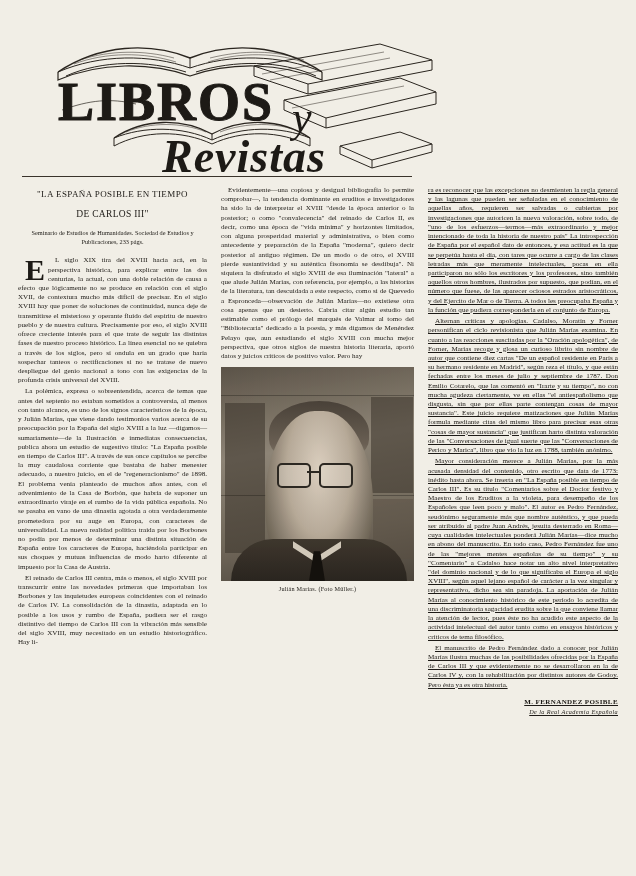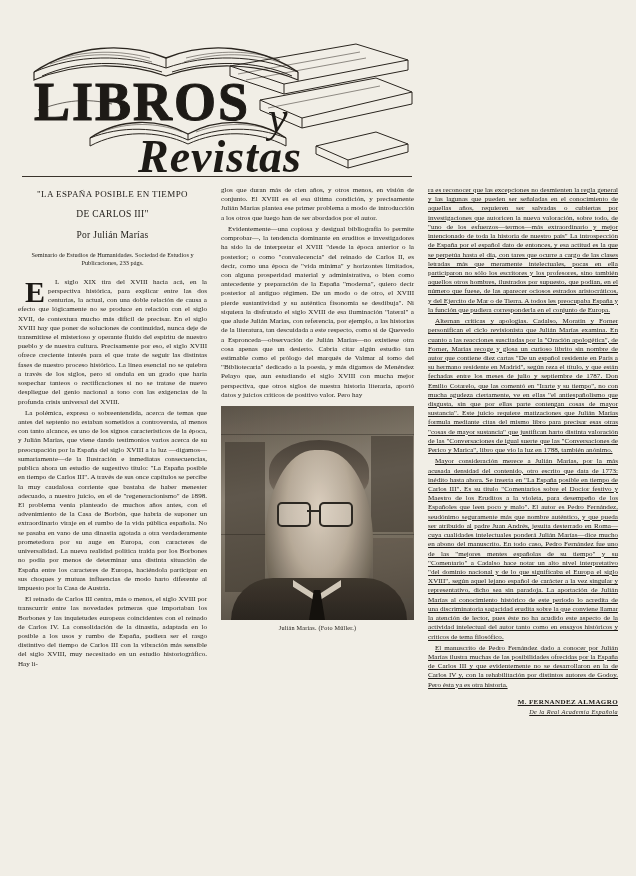--- a/index.html
+++ b/index.html
@@ -13,21 +13,21 @@
     font-family: "Liberation Serif", serif;
     color: #1d1a16;
     overflow: hidden;
   }
   .page {
     position: relative;
     width: 636px;
     height: 876px;
     background: #f1eee6;
     box-sizing: border-box;
-    padding: 14px 18px 10px 8px;
+    padding: 14px 18px 10px 32px;
   }
   
   .masthead {
     position: relative;
     width: 404px;
     height: 174px;
     margin-left: 8px;
     overflow: hidden;
   }
   .masthead .bookart {
@@ -295,31 +295,29 @@
     </svg>
   </div>
   <div class="mast-rule"></div>
 
   <div class="columns">
 
     <div class="col col1">
       <div class="title-block">
         <div class="t1">"LA ESPAÑA POSIBLE EN TIEMPO</div>
         <div class="t2">DE CARLOS III"</div>
-        <div class="t2">Por Julián Marías</div>
       </div>
       <div class="credit">Seminario de Estudios de Humanidades. Sociedad de Estudios y Publicaciones, 233 págs.</div>
 
       <p class="dropcap-para"><span class="dropcap">E</span><span>L siglo XIX tira del XVIII hacia acá, en la perspectiva histórica, para explicar entre las dos centurias, la actual, con una doble relación de causa a efecto que lógicamente no se produce en relación con el siglo XVII, de contextura mucho más difícil de precisar. En el siglo XVIII hay que poner de soluciones de continuidad, nunca deje de transmitirse el misterioso y operante fluido del espíritu de nuestro pueblo y de nuestra cultura. Precisamente por eso, el siglo XVIII ofrece creciente interés para el que trate de seguir las distintas fases de nuestro proceso histórico. La línea esencial no se quiebra a través de los siglos, pero sí ondula en un grado que haría sospechar tanteos o rectificaciones si no se tratase de nuevo despliegue del genio nacional a tono con las exigencias de la profunda crisis universal del XVIII.</span></p>
       <p>La polémica, expresa o sobreentendida, acerca de temas que antes del septenio no estaban sometidos a controversia, al menos con tanto alcance, es uno de los signos característicos de la época, y Julián Marías, que viene dando testimonios varios acerca de su preocupación por la España del siglo XVIII a la luz —digamos— sumariamente—de la Ilustración e inmediatas consecuencias, publica ahora un estudio de sugestivo título: "La España posible en tiempo de Carlos III". A través de sus once capítulos se percibe la muy caudalosa corriente que bastaba de haber menester adecuado, a nuestro juicio, en el de "regeneracionismo" de 1898. El problema venía planteado de muchos años antes, con el advenimiento de la Casa de Borbón, que habría de suponer un extraordinario viraje en el rumbo de la vida pública española. No se pasaba en vano de una dinastía agotada a otra verdaderamente prometedora por su auge en Europa, con caracteres de universalidad. La nueva realidad política traída por los Borbones no podía por menos de determinar una distinta situación de España entre los caracteres de Europa, haciéndola participar en sus choques y mutuas influencias de modo harto diferente al impuesto por la Casa de Austria.</p>
       <p>El reinado de Carlos III centra, más o menos, el siglo XVIII por transcurrir entre las novedades primeras que importaban los Borbones y las inquietudes europeas coincidentes con el reinado de Carlos IV. La consolidación de la dinastía, adaptada en lo posible a los usos y rumbo de España, pudiera ser el rasgo distintivo del tiempo de Carlos III con la vibración más sensible del siglo XVIII, muy necesitado en un estudio historiográfico. Hay li-</p>
     </div>
 
     <div class="col col2">
-      <p class="noind">glos que duran más de cien años, y otros menos, en visión de conjunto. El XVIII es el esa última condición, y precisamente Julián Marías plantea ese primer problema a modo de introducción a los otros que luego han de ser abordados por el autor.</p>
       <p>Evidentemente—una copiosa y desigual bibliografía lo permite comprobar—, la tendencia dominante en eruditos e investigadores ha sido la de interpretar el XVIII "desde la época anterior o la posterior; o como "convalecencia" del reinado de Carlos II, es decir, como una época de "vida mínima" y horizontes limitados, con alguna prosperidad material y administrativa, o bien como antecedente y preparación de la España "moderna", quiero decir posterior al antiguo régimen. De un modo o de otro, el XVIII pierde sustantividad y su auténtica fisonomía se desdibuja". Ni siquiera la disfrutado el siglo XVIII de esa iluminación "lateral" a que alude Julián Marías, con referencia, por ejemplo, a las historias de la literatura, tan descuidada a este respecto, como si de Quevedo a Espronceda—observación de Julián Marías—no existiese otra cosa apenas que un desierto. Cabría citar algún estudio tan estimable como el prólogo del marqués de Valmar al tomo del "Bibliotecaria" dedicado a la poesía, y más digamos de Menéndez Pelayo que, aun estudiando el siglo XVIII con mucha mejor perspectiva, que otros siglos de nuestra historia literaria, aportó datos y juicios críticos de positivo valor. Pero hay</p>
 
       <div class="photo-wrap">
         <div class="photo">
           <div class="bg"></div>
           <div class="book-block" style="left:4px;  top:36px;  width:40px; height:150px;"></div>
           <div class="book-block" style="left:150px;top:30px;  width:42px; height:96px;"></div>
           <div class="book-block" style="left:152px;top:132px; width:40px; height:60px; background:rgba(90,80,68,.5);"></div>
           <div class="shelfline" style="top:28px;"></div>
           <div class="shelfline" style="top:128px;"></div>
@@ -337,19 +335,19 @@
 
       <p class="noind"></p>
     </div>
 
     <div class="col col3">
       <p class="noind">ra es reconocer que las excepciones no desmienten la regla general y las lagunas que pueden ser señaladas en el conocimiento de aquellas años, requieren ser salvadas o cubiertas por investigaciones que autoricen la nueva valoración, sobre todo, de "uno de los esfuerzos—termos—más extraordinario y mejor intencionado de toda la historia de nuestro país" La introspección de España por el español dato de entonces, y esa actitud es la que se perpetúa hasta el día, con tares que ocurre a cargo de las clases letradas más que meramente intelectuales, pocas en ella participaron no sólo los escritores y los profesores, sino también aquellos otros hombres, ilustrados por supuesto, que podían, en el número que fuese, de las aparecer ociosos estrados aristocráticos, y del Ejercito de Mar o de Tierra. A todos les preocupaba España y la función que pudiera corresponderla en el conjunto de Europa.</p>
       <p>Alternan críticas y apologías. Cadalso, Moratín y Forner personifican el ciclo revisionista que Julián Marías examina. En cuanto a las reacciones suscitadas por la "Oración apologética", de Forner, Marías recoge y glosa un curioso librito sin nombre de autor que contiene diez cartas "De un español residente en París a su hermano residente en Madrid", según reza el título, y que están fechadas entre los meses de julio y septiembre de 1787. Don Emilio Cotarelo, que las comentó en "Irarte y su tiempo", no con mucha agudeza ciertamente, ve en ellas "el antiespañolismo que disgusta, sin que por ellas parte contengan cosas de mayor sustancia". Este juicio requiere matizaciones que Julián Marías formula mediante citas del mismo libro para precisar esas otras "cosas de mayor sustancia" que justifican harto distinta valoración de las "Conversaciones de igual suerte que las "Conversaciones de Perico y Marica", libro que vio la luz en 1788, también anónimo.</p>
       <p>Mayor consideración merece a Julián Marías, por la más acusada densidad del contenido, otro escrito que data de 1773: inédito hasta ahora. Se inserta en "La España posible en tiempo de Carlos III". Es su título "Comentarios sobre el Docior festivo y Maestro de los Eruditos a la violeta, para desempeño de los Españoles que leen poco y malo". El autor es Pedro Fernández, seudónimo seguramente más que nombre auténtico, y que pueda ser atribuido al padre Juan Andrés, jesuita desterrado en Roma—cuya cualidades intelectuales ponderá Julián Marías—dice mucho en abono del manuscrito. En todo caso, Pedro Fernández fue uno de las "mejores mentes españolas de su tiempo" y su "Comentario" a Cadalso hace notar un alto nivel interpretativo "del dominio nacional y de lo que significaba el Europa el siglo XVIII", según aquel lejano español de carácter a la vez singular y representativo, dicho sea sin paradoja. La aportación de Julián Marías al conocimiento histórico de este período lo acredita de una discriminatoria sagacidad erudita sobre la que conviene llamar la atención de lector, pues éste no ha acudido este aspecto de la actividad intelectual del autor tanto como en ensayos históricos y críticos de tema filosófico.</p>
       <p>El manuscrito de Pedro Fernández dado a conocer por Julián Marías ilustra muchas de las posibilidades ofrecidas por la España de Carlos III y que evidentemente no se desarrollaron en la de Carlos IV y, con la rehabilitación por distintos autores de Godoy. Pero ésta ya es otra historia.</p>
       <div class="signature">
-        <span class="sig-name">M. FERNANDEZ ALMAGRO</span>
+        <span class="sig-name">M. FERNANDEZ POSIBLE</span>
         <span class="sig-aff">De la Real Academia Española</span>
       </div>
     </div>
 
   </div>
 </div>
 
 </body></html>

